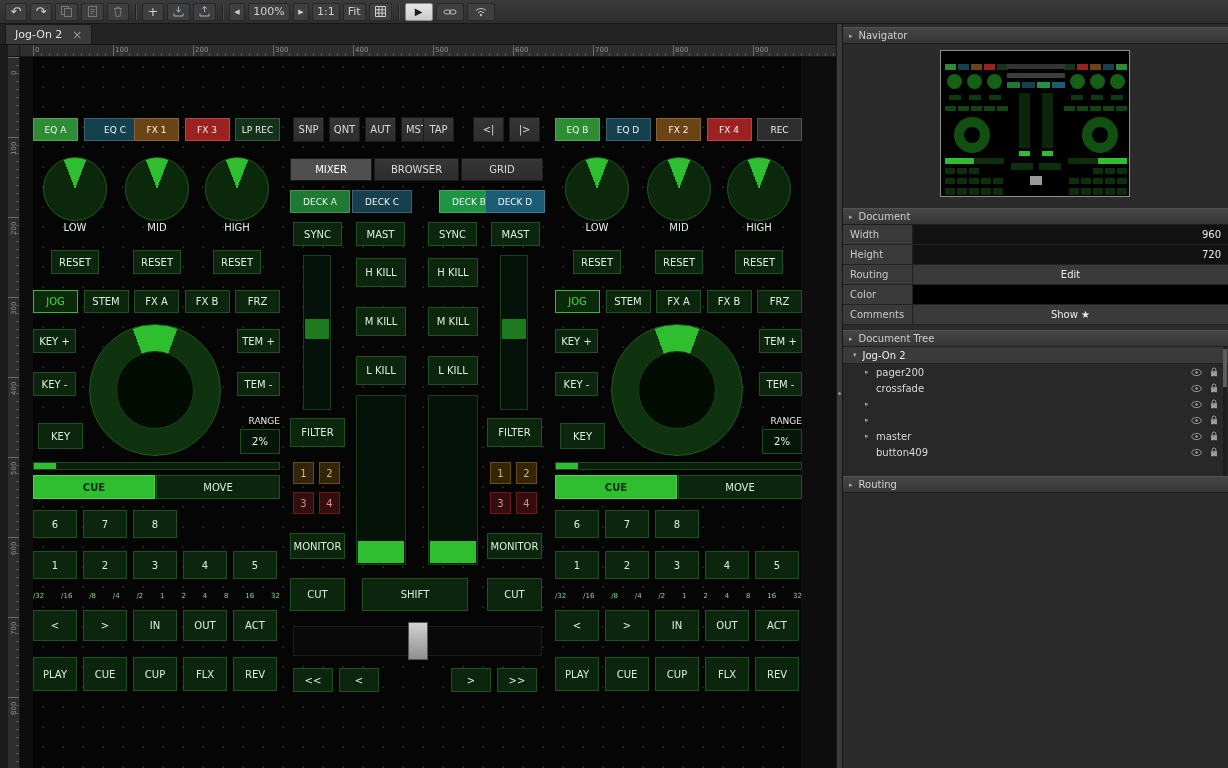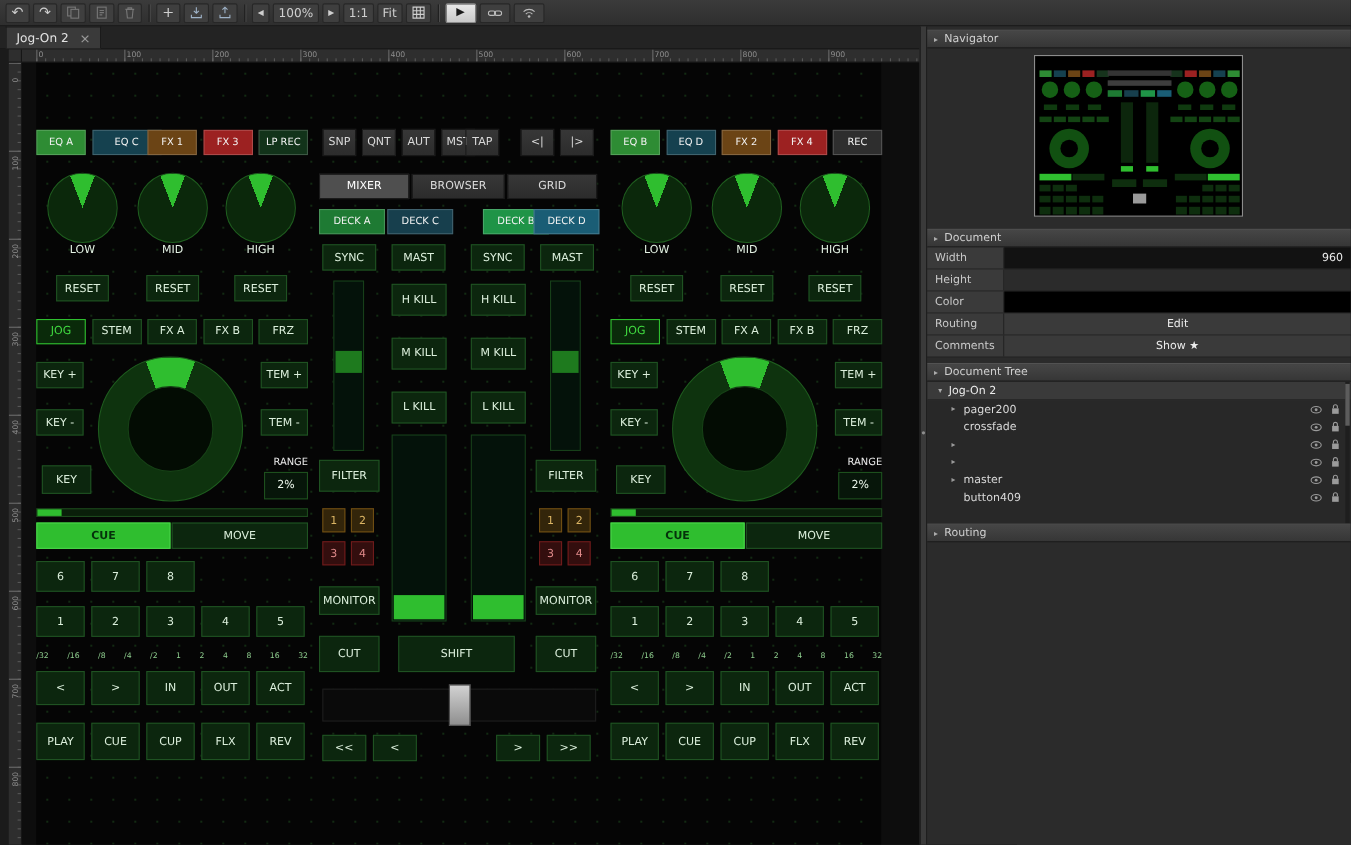--- a/index.html
+++ b/index.html
@@ -680,28 +680,29 @@
     <span class="parrow">▸</span>
     <span>Document</span>
   </div>
   <div class="docgrid" style="top:201px">
     <div class="docrow">
       <div class="doclabel">Width</div>
       <div class="docval num">960</div>
     </div>
     <div class="docrow">
       <div class="doclabel">Height</div>
+      <div class="docval num">720</div>
+    </div>
+    <div class="docrow">
+      <div class="doclabel">Routing</div>
+      <div class="docval btnlike">Edit</div>
     </div>
     <div class="docrow">
       <div class="doclabel">Color</div>
       <div class="docval swatch"></div>
-    </div>
-    <div class="docrow">
-      <div class="doclabel">Routing</div>
-      <div class="docval btnlike">Edit</div>
     </div>
     <div class="docrow">
       <div class="doclabel">Comments</div>
       <div class="docval btnlike">Show ★</div>
     </div>
   </div>
 
   <div class="phead" style="top:306px">
     <span class="parrow">▸</span>
     <span>Document Tree</span>

